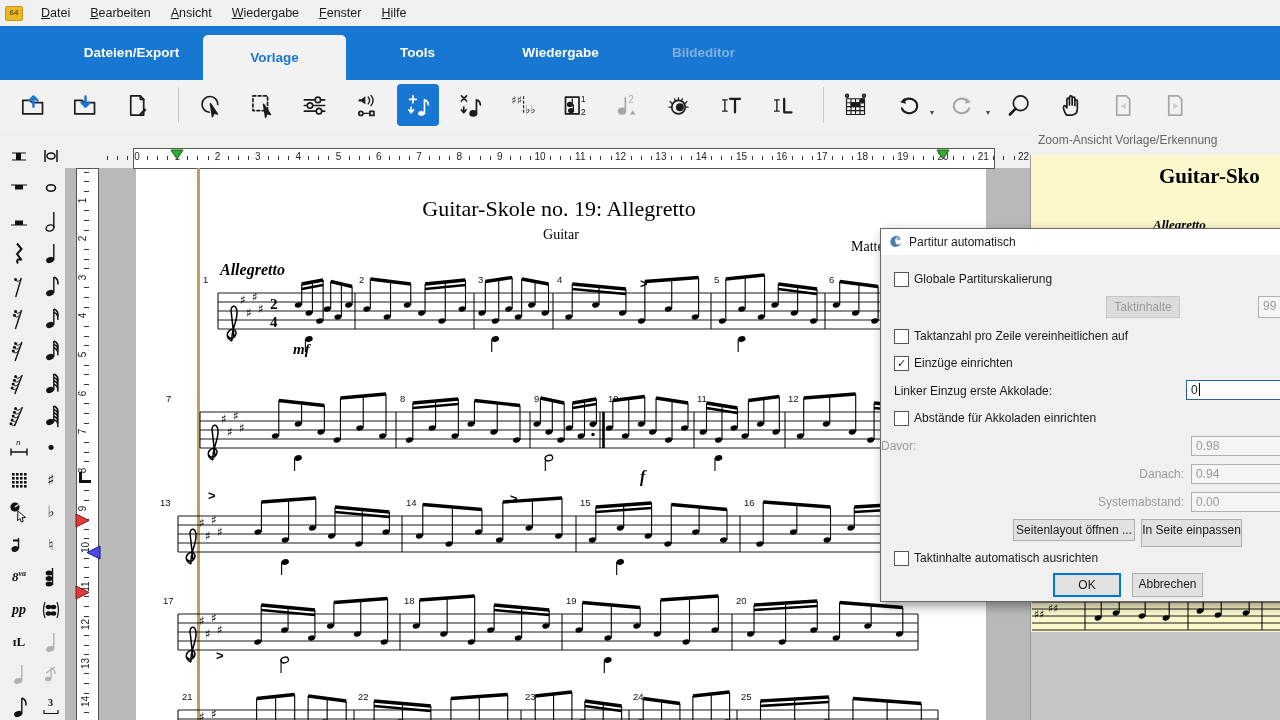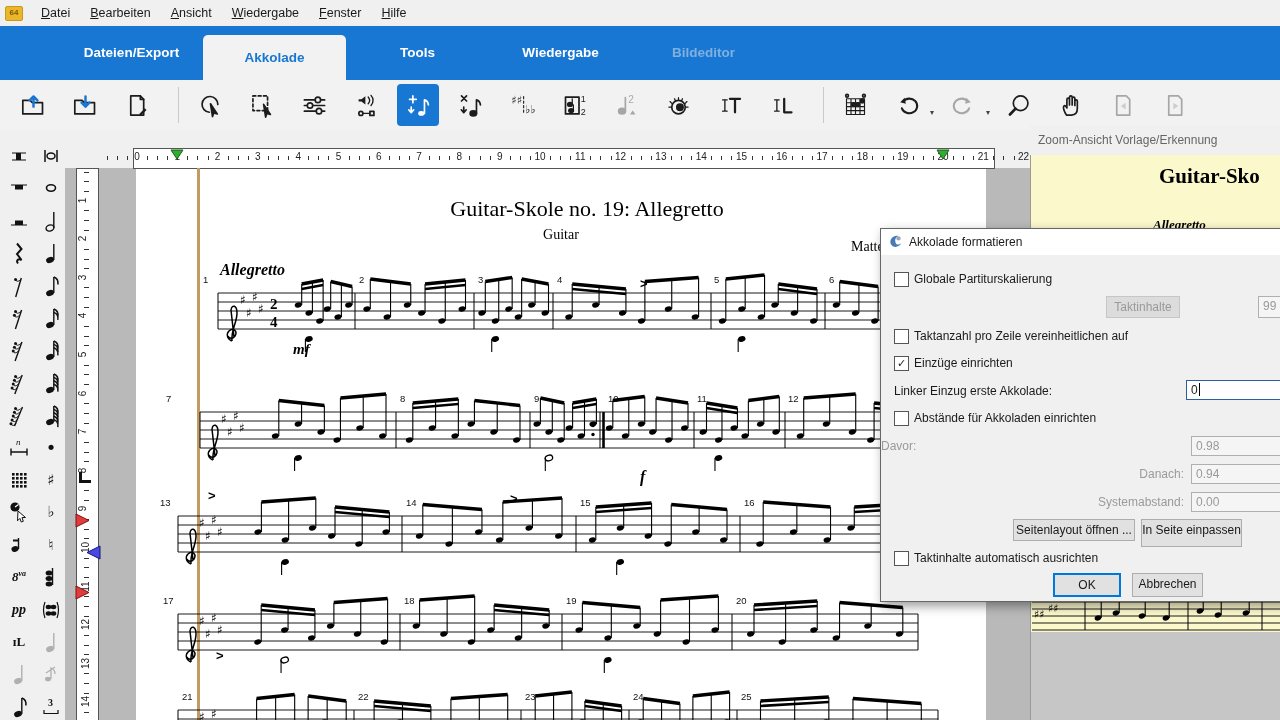--- a/index.html
+++ b/index.html
@@ -39,21 +39,21 @@
   .vtick{position:absolute;left:7px;width:5px;height:1px;background:#333;}
   
   .palette{position:absolute;left:0;top:130px;width:65px;height:590px;background:#f0f0f0;z-index:5;}
   .pic{position:absolute;width:26px;height:28px;display:flex;align-items:center;justify-content:center;}
   .mustext{font-family:"DejaVu Sans",sans-serif;font-size:15px;color:#111;}
   .pp-txt{font:bold italic 14px "Liberation Serif",serif;color:#111;}
   .oct-txt{font:bold italic 13px "Liberation Serif",serif;color:#111;}
   .oct-txt sup{font-size:8px;}
   .il-txt{font:bold 13px "Liberation Serif",serif;color:#111;}
   
-  .sc-title{position:absolute;left:152px;top:196px;width:850px;text-align:center;
+  .sc-title{position:absolute;left:124px;top:196px;width:850px;text-align:center;
             font:22px "Liberation Serif",serif;color:#000;z-index:6;padding-left:10px;}
   .sc-sub{position:absolute;left:136px;top:227px;width:850px;text-align:center;
           font:14px "Liberation Serif",serif;color:#000;z-index:6;}
   .sc-comp{position:absolute;left:851px;top:239px;font:14px "Liberation Serif",serif;color:#000;z-index:6;}
   .sc-tempo{position:absolute;left:220px;top:261px;font:bold italic 16px "Liberation Serif",serif;color:#000;z-index:6;}
   .sc-mf{position:absolute;left:293px;top:341px;font:bold italic 15px "Liberation Serif",serif;color:#000;z-index:6;}
   .sc-f{position:absolute;left:640px;top:468px;font:bold italic 16px "Liberation Serif",serif;color:#000;z-index:6;}
   #overlay{position:absolute;left:0;top:0;width:1280px;height:720px;z-index:8;pointer-events:none;}
   .mnum{font:9.5px "Liberation Sans",sans-serif;fill:#111;}
   .ts{font:bold 15px "Liberation Serif",serif;fill:#000;}
@@ -96,21 +96,21 @@
         <span class="menu-item"><u>B</u>earbeiten</span>
         <span class="menu-item"><u>A</u>nsicht</span>
         <span class="menu-item"><u>W</u>iedergabe</span>
         <span class="menu-item"><u>F</u>enster</span>
         <span class="menu-item"><u>H</u>ilfe</span>
       </div>
   </div>
 
   <div class="ribbon" id="ribbon">
       <div class="rtab">Dateien/Export</div>
-      <div class="rtab active">Akkolade</div>
+      <div class="rtab active">Vorlage</div>
       <div class="rtab">Tools</div>
       <div class="rtab">Wiedergabe</div>
       <div class="rtab disabled">Bildeditor</div>
     </div>
 
   <div class="toolbar" id="toolbar">
       <div class="tbtn">
         <svg width="27" height="27" viewBox="0 0 24 24" fill="none" stroke="#1c1c1c" stroke-width="1.5" stroke-linecap="round" stroke-linejoin="round">
           <path d="M2.5,19.5 V7.5 H9 L11,9.5 H20 V19.5 Z"></path>
           <path d="M12,13 V4 M8.5,7.5 L12,4 L15.5,7.5" stroke="#1976d2" stroke-width="2.2"></path>
@@ -1250,21 +1250,21 @@
     </svg>
 
   <div class="dialog">
     <div class="dlg-title">
       <span>
         <svg width="15" height="15" viewBox="0 0 16 16">
             <path d="M3,12 C1,6 6,2 11,3 C8,5 7,7 8,10 C9,13 12,13 14,11 C13,14 8,16 5,14 Z" fill="#4a7ab5"></path>
             <circle cx="11.2" cy="5.8" r="2.3" fill="#9aa7b8"></circle>
           </svg>
       </span>
-      <span>Akkolade formatieren</span>
+      <span>Partitur automatisch</span>
     </div>
     <span class="cb" style="left:13px;top:43px;"></span>
     <span class="dlabel" style="left:33px;top:43px;">Globale Partiturskalierung</span>
     <div class="dbtn disabled" style="left:225px;top:67px;width:74px;height:22px;">Taktinhalte</div>
     <div class="dfield dim" style="left:377px;top:67px;width:60px;height:22px;">99</div>
     <span class="cb" style="left:13px;top:100px;"></span>
     <span class="dlabel" style="left:33px;top:100px;">Taktanzahl pro Zeile vereinheitlichen auf</span>
     <span class="cb" style="left:13px;top:127px;">✓</span>
     <span class="dlabel" style="left:33px;top:127px;">Einzüge einrichten</span>
     <span class="dlabel" style="left:13px;top:155px;">Linker Einzug erste Akkolade:</span>

